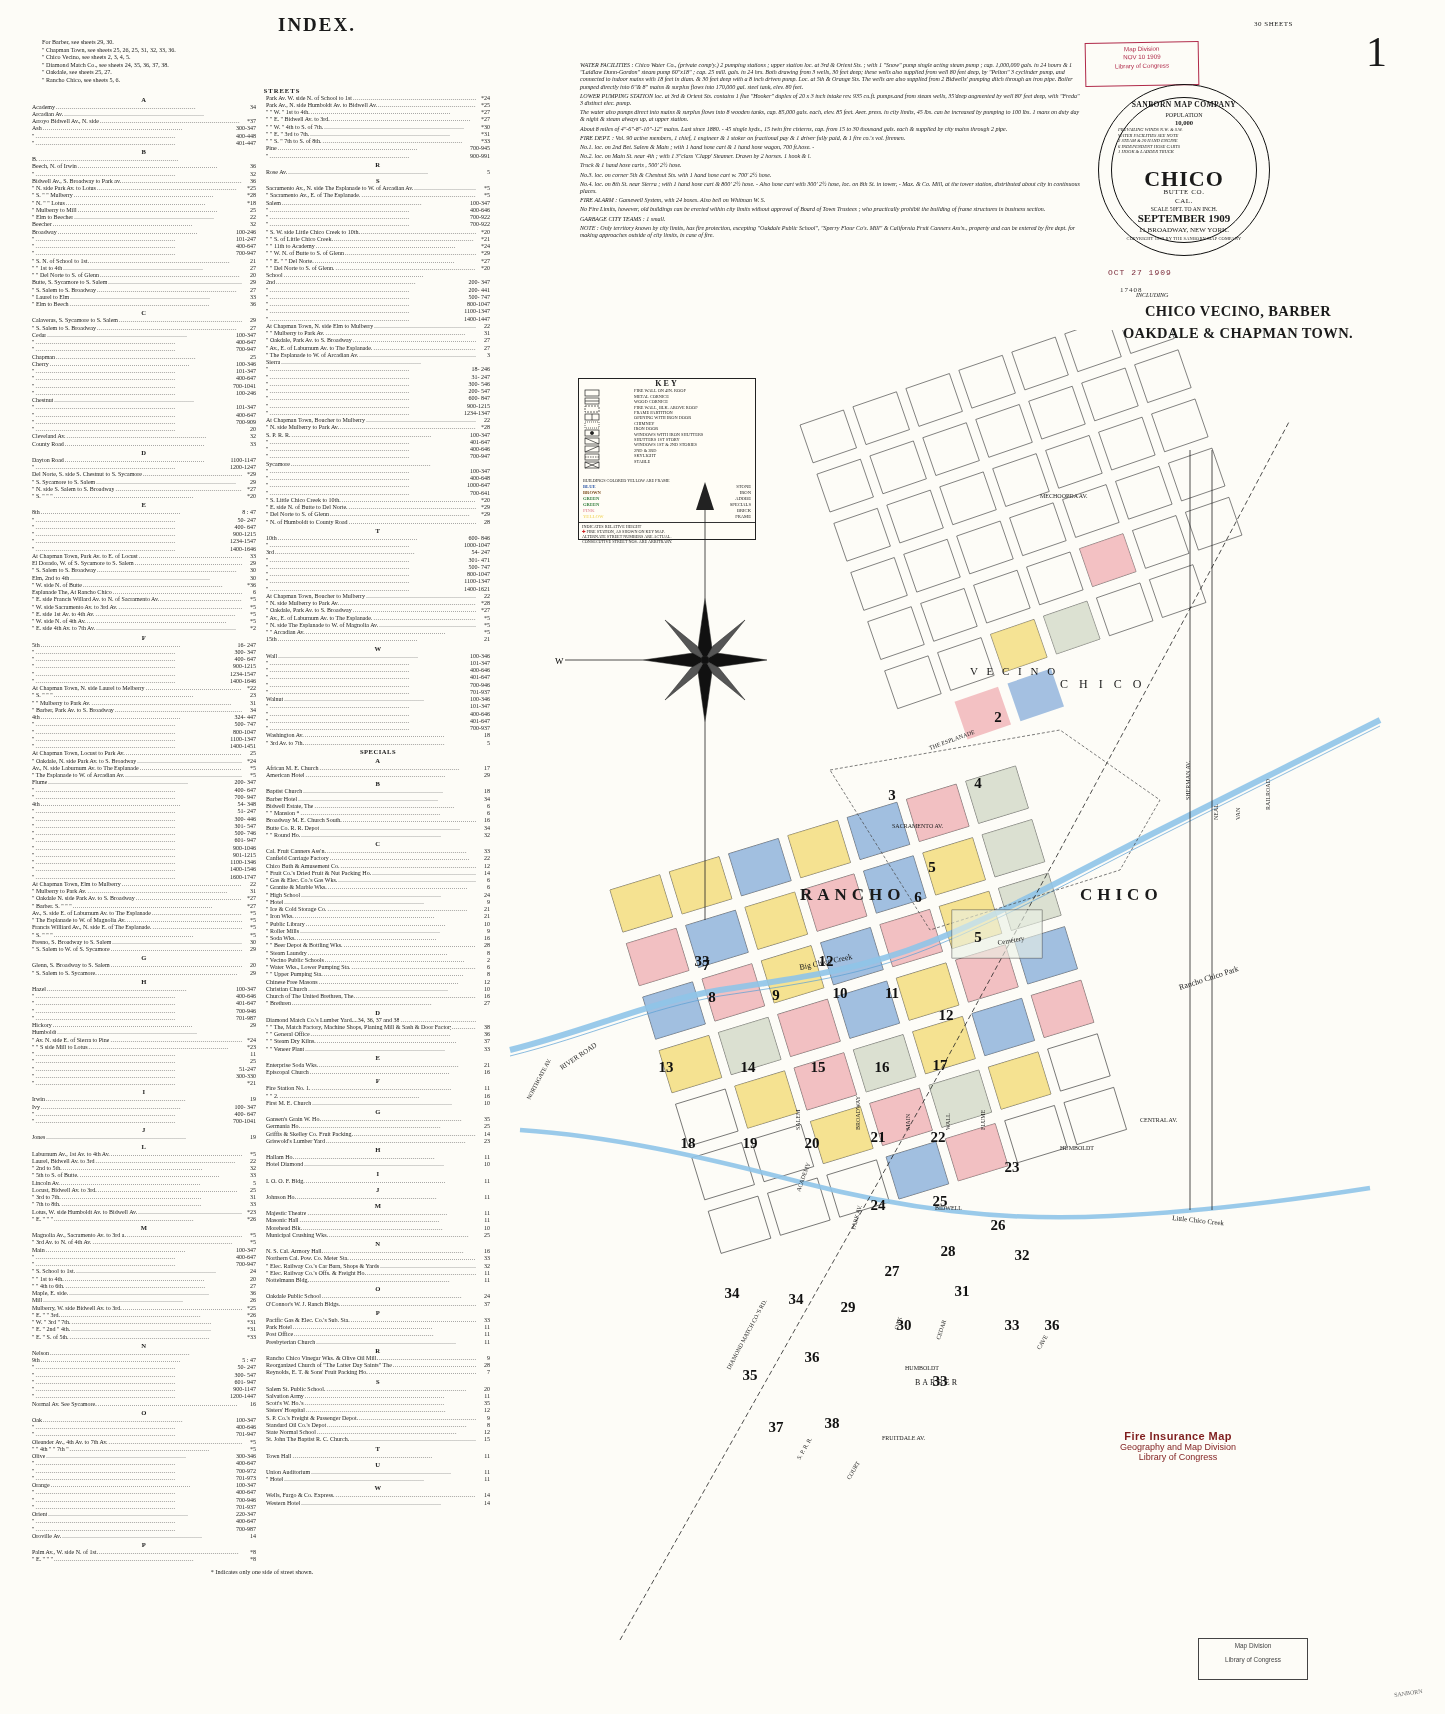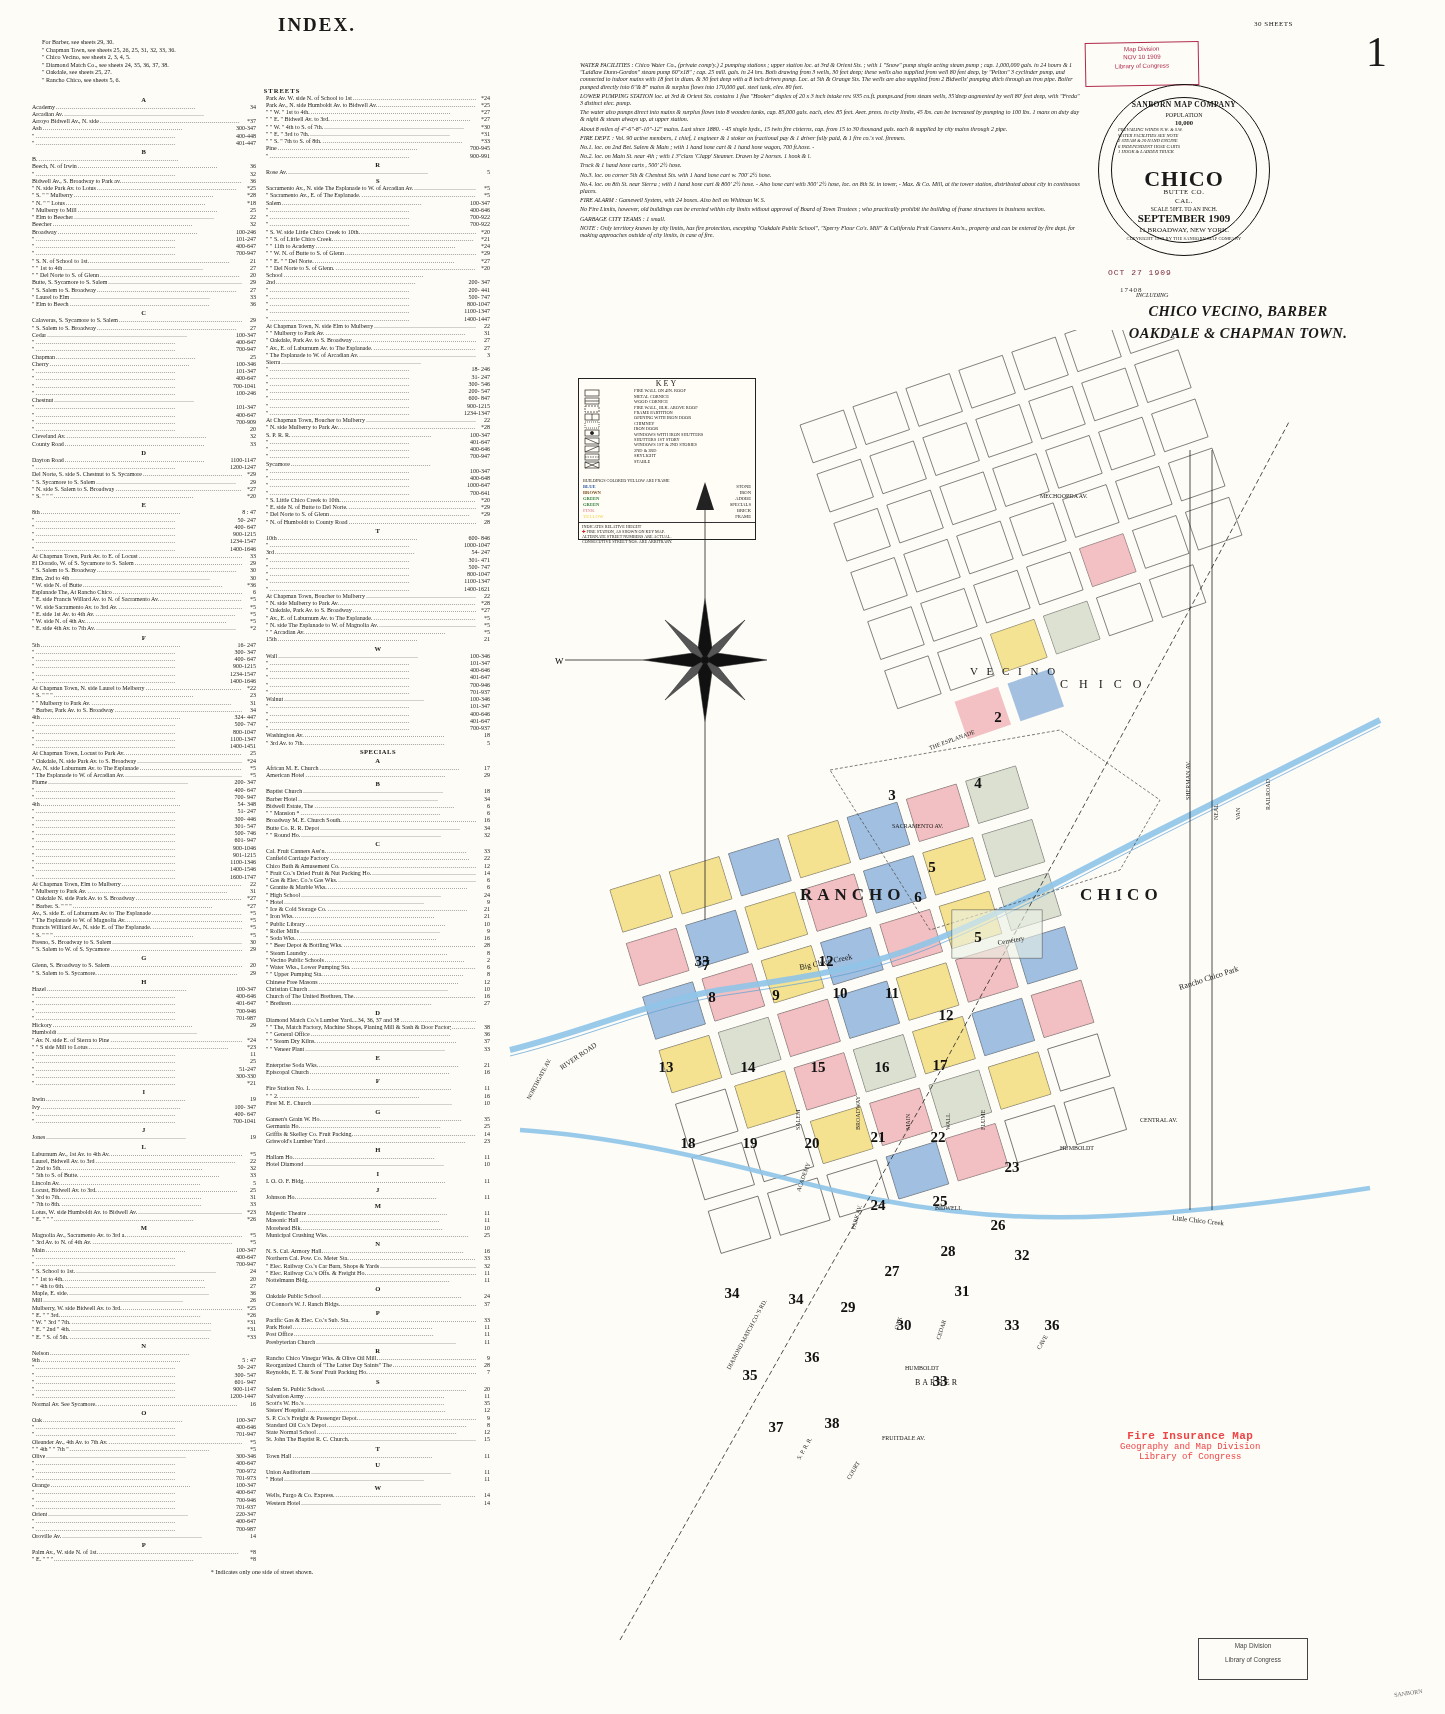--- a/index.html
+++ b/index.html
@@ -256,41 +256,40 @@
   }
   #subtitle {
     position: absolute;
     left: 1068px;
     top: 300px;
     width: 340px;
     text-align: center;
     font-size: 14.5px;
     line-height: 22px;
     font-family: "Liberation Serif", serif;
-    font-style: italic;
     font-weight: bold;
     letter-spacing: .4px;
   }
 
   
   #key-box {
     position: absolute;
     left: 578px;
     top: 378px;
     width: 176px;
     height: 160px;
     border: 1.2px solid #222;
     background: #fffdf6;
     font-size: 4.4px;
     line-height: 5.4px;
   }
   #key-box .ktitle {
     text-align: center;
     font-size: 8px;
-    font-weight: normal;
+    font-weight: bold;
     letter-spacing: 2px;
     margin-top: 2px;
   }
   #key-box .kbody { display: flex; padding: 2px 3px 0 3px; }
   #key-box .ksym { width: 52px; }
   #key-box .klist { flex: 1; }
   #key-box .klist div { white-space: nowrap; }
   #key-box .colors { padding: 2px 4px; font-size: 4.6px; line-height: 6px; }
   #key-box .colors .cline { display: flex; justify-content: space-between; }
   #key-box .foot { border-top: .8px solid #333; padding: 1px 3px; font-size: 4.2px; line-height: 5.2px; }
@@ -305,22 +304,22 @@
     height: 1360px;
   }
   #map svg { display: block; }
 
   
   #fic-stamp {
     position: absolute;
     left: 1120px;
     top: 1430px;
     text-align: center;
-    color: #ef4444;
-    font-family: Liberation Mono, monospace;
+    color: #7f1d1d;
+    font-family: Liberation Sans, sans-serif;
   }
   #fic-stamp .l1 { font-size: 11px; font-weight: bold; letter-spacing: .4px; }
   #fic-stamp .l2 { font-size: 9px; }
   #fic-stamp .l3 { font-size: 9px; }
   #lc-box {
     position: absolute;
     left: 1198px;
     top: 1638px;
     width: 108px;
     height: 40px;

